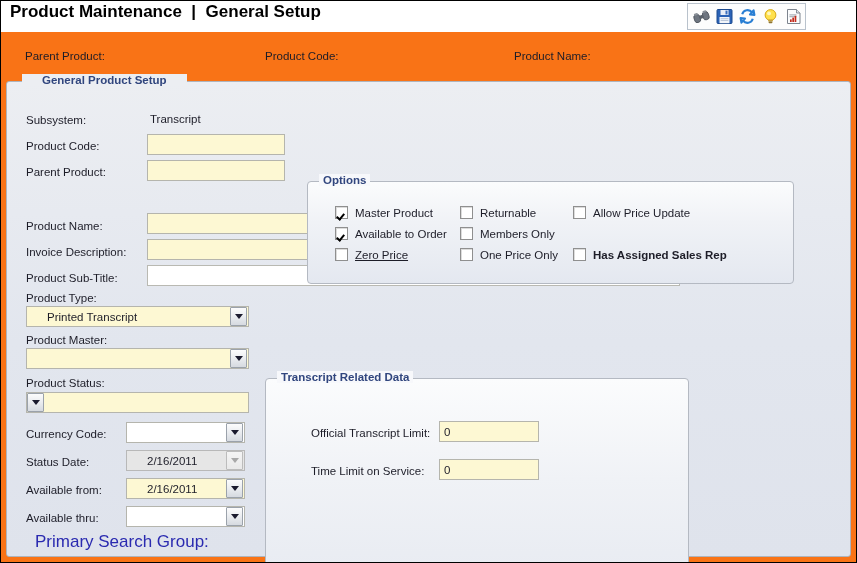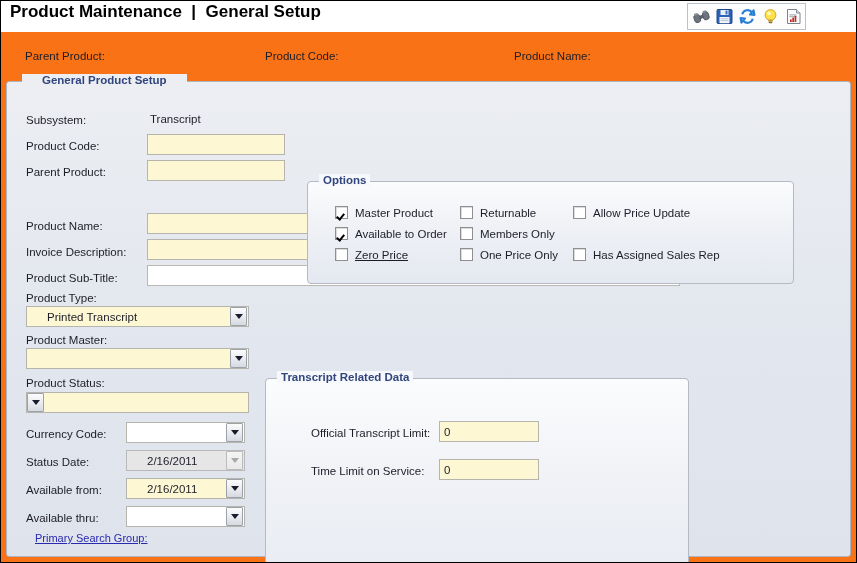--- a/index.html
+++ b/index.html
@@ -169,22 +169,21 @@
     width: 3px; height: 6px;
     border-right: 2px solid #000;
     border-bottom: 2px solid #000;
     transform: rotate(40deg);
   }
   .cblabel { margin-left: 7px; font-size: 11.5px; color: #1d1d28; }
 
   
   .link {
     position: absolute;
-    font-size: 11px; color: #2a2ab0;
-    text-decoration: underline;
+    font-size: 17px; color: #2a2ab0;
     cursor: pointer; white-space: nowrap; text-align: right;
   }
 </style>
 </head>
 <body>
 
 <div id="app">
 
   <div class="titlebar">
     <div class="title-text">Product Maintenance  |  General Setup</div>
@@ -358,21 +357,21 @@
             <span class="cblabel">Members Only</span>
           </div>
           <div class="cbrow" style="left: 152px; top: 66px;">
             <span class="cbbox"></span>
             <span class="cblabel">One Price Only</span>
           </div>
           <div class="cbrow" style="left: 265px; top: 24px;">
             <span class="cbbox"></span>
             <span class="cblabel">Allow Price Update</span>
           </div>
-          <div class="cbrow" style="left: 265px; top: 66px;">
+          <div class="cbrow" style="left: 265px; top: 66px; font-weight: bold;">
             <span class="cbbox"></span>
             <span class="cblabel">Has Assigned Sales Rep</span>
           </div>
         </div>
     </div>
 
     <div class="grp" id="transcript-group">
       <div class="grp-legend">Transcript Related Data</div>
 
       <span class="lbl" style="left:45px;top:47px;">Official Transcript Limit:</span>

